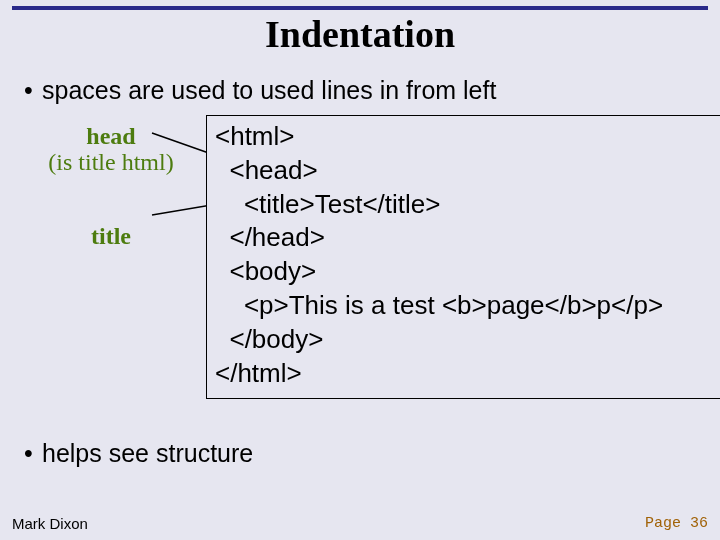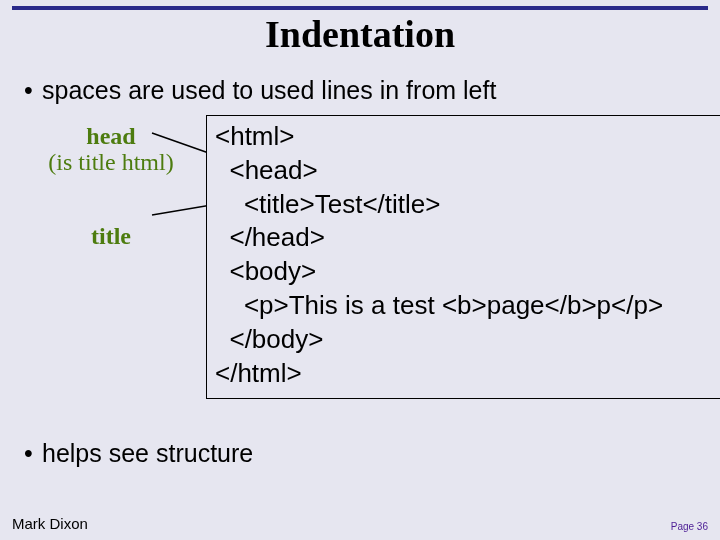--- a/index.html
+++ b/index.html
@@ -78,22 +78,23 @@
     position: absolute;
     bottom: 8px;
     left: 12px;
     font-size: 15px;
     color: #000;
   }
   .footer-right {
     position: absolute;
     bottom: 8px;
     right: 12px;
-    font-size: 10px;
-    color: #4c1d95;
+    font-size: 15px;
+    color: #a16207;
+    font-family: Liberation Mono, monospace;
   }
   svg.arrows {
     position: absolute;
     left: 0;
     top: 0;
     width: 720px;
     height: 300px;
     pointer-events: none;
   }
 </style>

